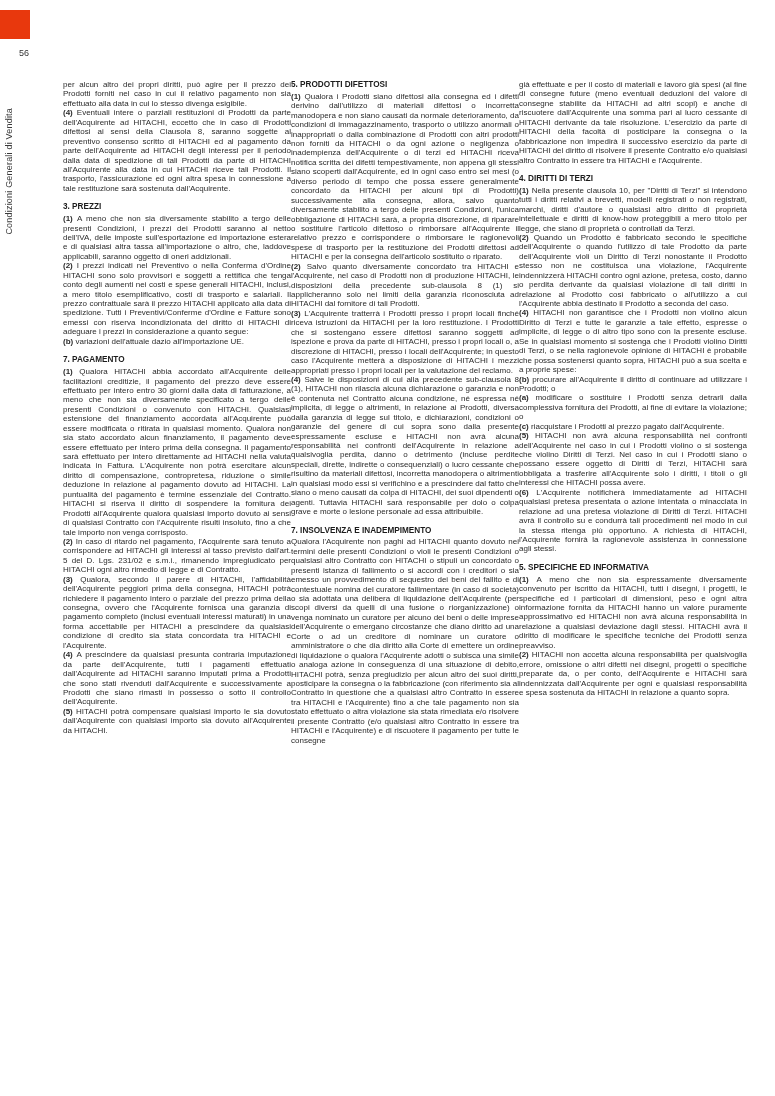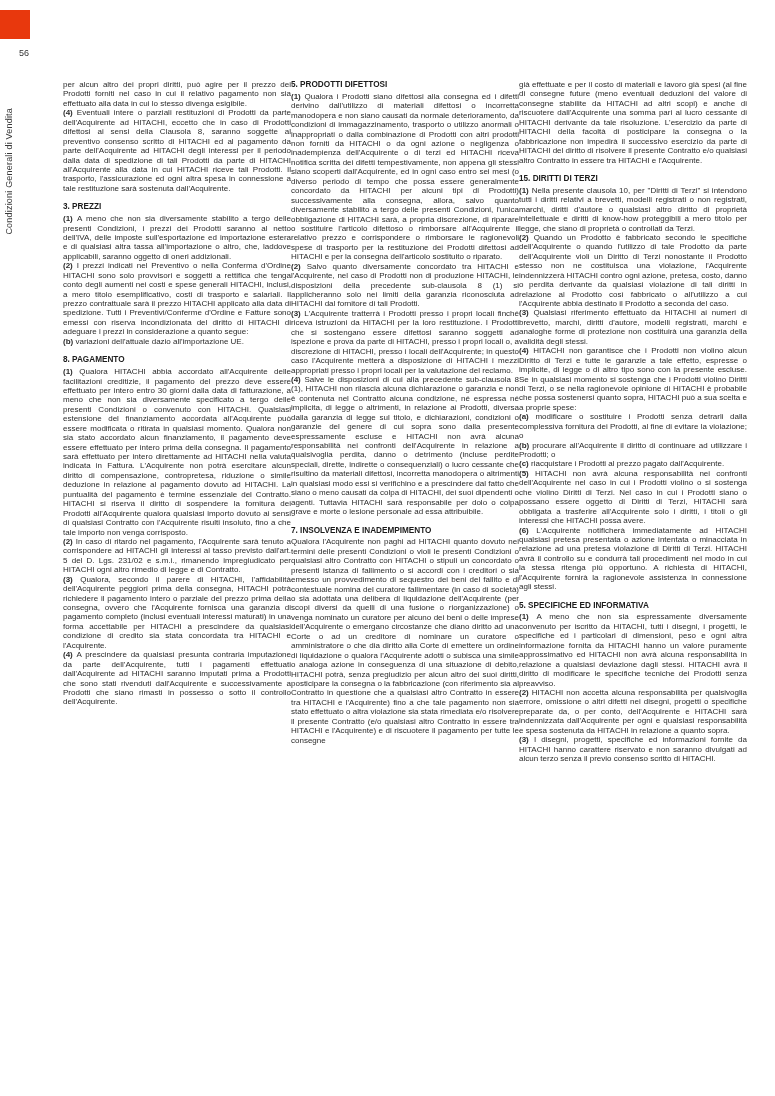--- a/index.html
+++ b/index.html
@@ -64,47 +64,46 @@
   <div class="sidebar-title">Condizioni Generali di Vendita</div>
 
   <div class="content">
     <div class="col">
         <p class="para">per alcun altro dei propri diritti, può agire per il prezzo dei Prodotti forniti nel caso in cui il relativo pagamento non sia effettuato alla data in cui lo stesso divenga esigibile.</p>
         <p class="para"><strong>(4) </strong>Eventuali intere o parziali restituzioni di Prodotti da parte dell'Acquirente ad HITACHI, eccetto che in caso di Prodotti difettosi ai sensi della Clausola 8, saranno soggette al preventivo consenso scritto di HITACHI ed al pagamento da parte dell'Acquirente ad HITACHI degli interessi per il periodo dalla data di spedizione di tali Prodotti da parte di HITACHI all'Acquirente alla data in cui HITACHI riceve tali Prodotti. Il trasporto, l'assicurazione ed ogni altra spesa in connessione a tale restituzione sarà sostenuta dall'Acquirente.</p>
         <h3 class="sec-heading">3. PREZZI</h3>
         <p class="para"><strong>(1) </strong>A meno che non sia diversamente stabilito a tergo delle presenti Condizioni, i prezzi dei Prodotti saranno al netto dell'IVA, delle imposte sull'esportazione ed importazione estera e di qualsiasi altra tassa all'importazione o altro, che, laddove applicabili, saranno oggetto di oneri addizionali.</p>
         <p class="para"><strong>(2) </strong>I prezzi indicati nel Preventivo o nella Conferma d'Ordine HITACHI sono solo provvisori e soggetti a rettifica che tenga conto degli aumenti nei costi e spese generali HITACHI, inclusi, a mero titolo esemplificativo, costi di trasporto e salariali. Il prezzo contrattuale sarà il prezzo HITACHI applicato alla data di spedizione. Tutti i Preventivi/Conferme d'Ordine e Fatture sono emessi con riserva incondizionata del diritto di HITACHI di adeguare i prezzi in considerazione a quanto segue:</p>
         <p class="para"><strong>(b) </strong>variazioni dell'attuale dazio all'importazione UE.</p>
-        <h3 class="sec-heading">8. PAGAMENTO</h3>
+        <h3 class="sec-heading">7. PAGAMENTO</h3>
         <p class="para"><strong>(1) </strong>Qualora HITACHI abbia accordato all'Acquirente delle facilitazioni creditizie, il pagamento del prezzo deve essere effettuato per intero entro 30 giorni dalla data di fatturazione, a meno che non sia diversamente specificato a tergo delle presenti Condizioni o convenuto con HITACHI. Qualsiasi estensione del finanziamento accordata all'Acquirente può essere modificata o ritirata in qualsiasi momento. Qualora non sia stato accordato alcun finanziamento, il pagamento deve essere effettuato per intero prima della consegna. Il pagamento sarà effettuato per intero direttamente ad HITACHI nella valuta indicata in Fattura. L'Acquirente non potrà esercitare alcun diritto di compensazione, contropretesa, riduzione o simile deduzione in relazione al pagamento dovuto ad HITACHI. La puntualità del pagamento è termine essenziale del Contratto. HITACHI si riserva il diritto di sospendere la fornitura dei Prodotti all'Acquirente qualora qualsiasi importo dovuto ai sensi di qualsiasi Contratto con l'Acquirente risulti insoluto, fino a che tale importo non venga corrisposto.</p>
         <p class="para"><strong>(2) </strong>In caso di ritardo nel pagamento, l'Acquirente sarà tenuto a corrispondere ad HITACHI gli interessi al tasso previsto dall'art. 5 del D. Lgs. 231/02 e s.m.i., rimanendo impregiudicato per HITACHI ogni altro rimedio di legge e di Contratto.</p>
         <p class="para"><strong>(3) </strong>Qualora, secondo il parere di HITACHI, l'affidabilità dell'Acquirente peggiori prima della consegna, HITACHI potrà richiedere il pagamento intero o parziale del prezzo prima della consegna, ovvero che l'Acquirente fornisca una garanzia di pagamento completo (inclusi eventuali interessi maturati) in una forma accettabile per HITACHI a prescindere da qualsiasi condizione di credito sia stata concordata tra HITACHI e l'Acquirente.</p>
         <p class="para"><strong>(4) </strong>A prescindere da qualsiasi presunta contraria imputazione da parte dell'Acquirente, tutti i pagamenti effettuati dall'Acquirente ad HITACHI saranno imputati prima a Prodotti che sono stati rivenduti dall'Acquirente e successivamente a Prodotti che siano rimasti in possesso o sotto il controllo dell'Acquirente.</p>
+        <p class="para"><strong>(5) </strong>HITACHI potrà compensare qualsiasi importo le sia dovuto dall'Acquirente con qualsiasi importo sia dovuto all'Acquirente da HITACHI.</p>
       </div>
     <div class="col">
         <h3 class="sec-heading">5. PRODOTTI DIFETTOSI</h3>
         <p class="para"><strong>(1) </strong>Qualora i Prodotti siano difettosi alla consegna ed i difetti derivino dall'utilizzo di materiali difettosi o incorretta manodopera e non siano causati da normale deterioramento, da condizioni di immagazzinamento, trasporto o utilizzo anormali o inappropriati o dalla combinazione di Prodotti con altri prodotti non forniti da HITACHI o da ogni azione o negligenza o inadempienza dell'Acquirente o di terzi ed HITACHI riceva notifica scritta dei difetti tempestivamente, non appena gli stessi siano scoperti dall'Acquirente, ed in ogni caso entro sei mesi (o diverso periodo di tempo che possa essere generalmente concordato da HITACHI per alcuni tipi di Prodotti) successivamente alla consegna, allora, salvo quanto diversamente stabilito a tergo delle presenti Condizioni, l'unica obbligazione di HITACHI sarà, a propria discrezione, di riparare o sostituire l'articolo difettoso o rimborsare all'Acquirente il relativo prezzo e corrispondere o rimborsare le ragionevoli spese di trasporto per la restituzione dei Prodotti difettosi ad HITACHI e per la consegna dell'articolo sostituito o riparato.</p>
         <p class="para"><strong>(2) </strong>Salvo quanto diversamente concordato tra HITACHI e l'Acquirente, nel caso di Prodotti non di produzione HITACHI, le disposizioni della precedente sub-clausola 8 (1) si applicheranno solo nei limiti della garanzia riconosciuta ad HITACHI dal fornitore di tali Prodotti.</p>
         <p class="para"><strong>(3) </strong>L'Acquirente tratterrà i Prodotti presso i propri locali finché riceva istruzioni da HITACHI per la loro restituzione. I Prodotti che si sostengano essere difettosi saranno soggetti ad ispezione e prova da parte di HITACHI, presso i propri locali o, a discrezione di HITACHI, presso i locali dell'Acquirente; in questo caso l'Acquirente metterà a disposizione di HITACHI i mezzi appropriati presso i propri locali per la valutazione del reclamo.</p>
         <p class="para"><strong>(4) </strong>Salve le disposizioni di cui alla precedente sub-clausola 8 (1), HITACHI non rilascia alcuna dichiarazione o garanzia e non è contenuta nel Contratto alcuna condizione, né espressa né implicita, di legge o altrimenti, in relazione ai Prodotti, diversa dalla garanzia di legge sul titolo, e dichiarazioni, condizioni o garanzie del genere di cui sopra sono dalla presente espressamente escluse e HITACHI non avrà alcuna responsabilità nei confronti dell'Acquirente in relazione a qualsivoglia perdita, danno o detrimento (incluse perdite speciali, dirette, indirette o consequenziali) o lucro cessante che risultino da materiali difettosi, incorretta manodopera o altrimenti in qualsiasi modo essi si verifichino e a prescindere dal fatto che siano o meno causati da colpa di HITACHI, dei suoi dipendenti o agenti. Tuttavia HITACHI sarà responsabile per dolo o colpa grave e morte o lesione personale ad essa attribuibile.</p>
         <h3 class="sec-heading">7. INSOLVENZA E INADEMPIMENTO</h3>
         <p class="para">Qualora l'Acquirente non paghi ad HITACHI quanto dovuto nei termini delle presenti Condizioni o violi le presenti Condizioni o qualsiasi altro Contratto con HITACHI o stipuli un concordato o presenti istanza di fallimento o si accordi con i creditori o sia emesso un provvedimento di sequestro dei beni del fallito e di contestuale nomina del curatore fallimentare (in caso di società) o sia adottata una delibera di liquidazione dell'Acquirente (per scopi diversi da quelli di una fusione o riorganizzazione) o venga nominato un curatore per alcuno dei beni o delle imprese dell'Acquirente o emergano circostanze che diano diritto ad una Corte o ad un creditore di nominare un curatore o amministratore o che dia diritto alla Corte di emettere un ordine di liquidazione o qualora l'Acquirente adotti o subisca una simile o analoga azione in conseguenza di una situazione di debito, HITACHI potrà, senza pregiudizio per alcun altro dei suoi diritti, posticipare la consegna o la fabbricazione (con riferimento sia al Contratto in questione che a qualsiasi altro Contratto in essere tra HITACHI e l'Acquirente) fino a che tale pagamento non sia stato effettuato o altra violazione sia stata rimediata e/o risolvere il presente Contratto (e/o qualsiasi altro Contratto in essere tra HITACHI e l'Acquirente) e di riscuotere il pagamento per tutte le consegne</p>
       </div>
     <div class="col">
         <p class="para">già effettuate e per il costo di materiali e lavoro già spesi (al fine di consegne future (meno eventuali deduzioni del valore di consegne stabilite da HITACHI ad altri scopi) e anche di riscuotere dall'Acquirente una somma pari al lucro cessante di HITACHI derivante da tale risoluzione. L'esercizio da parte di HITACHI della facoltà di posticipare la consegna o la fabbricazione non impedirà il successivo esercizio da parte di HITACHI del diritto di risolvere il presente Contratto e/o qualsiasi altro Contratto in essere tra HITACHI e l'Acquirente.</p>
-        <h3 class="sec-heading">15. DIRITTI DI TERZI</h3>
+        <h3 class="sec-heading">4. DIRITTI DI TERZI</h3>
         <p class="para"><strong>(1) </strong>Nella presente clausola 10, per "Diritti di Terzi" si intendono tutti i diritti relativi a brevetti, modelli registrati o non registrati, marchi, diritti d'autore o qualsiasi altro diritto di proprietà intellettuale e diritti di know-how proteggibili a mero titolo per legge, che siano di proprietà o controllati da Terzi.</p>
         <p class="para"><strong>(2) </strong>Quando un Prodotto è fabbricato secondo le specifiche dell'Acquirente o quando l'utilizzo di tale Prodotto da parte dell'Acquirente violi un Diritto di Terzi nonostante il Prodotto stesso non ne costituisca una violazione, l'Acquirente indennizzerà HITACHI contro ogni azione, pretesa, costo, danno o perdita derivante da qualsiasi violazione di tali diritti in relazione al Prodotto così fabbricato o all'utilizzo a cui l'Acquirente abbia destinato il Prodotto a seconda del caso.</p>
-        <p class="para"><strong>(3) </strong>Qualsiasi riferimento effettuato da HITACHI ai numeri di brevetto, marchi, diritti d'autore, modelli registrati, marchi e analoghe forme di protezione non costituirà una garanzia della validità degli stessi.</p>
         <p class="para"><strong>(4) </strong>HITACHI non garantisce che i Prodotti non violino alcun Diritto di Terzi e tutte le garanzie a tale effetto, espresse o implicite, di legge o di altro tipo sono con la presente escluse. Se in qualsiasi momento si sostenga che i Prodotti violino Diritti di Terzi, o se nella ragionevole opinione di HITACHI è probabile che possa sostenersi quanto sopra, HITACHI può a sua scelta e a proprie spese:</p>
+        <p class="para"><strong>(b) </strong>procurare all'Acquirente il diritto di continuare ad utilizzare i Prodotti; o</p>
         <p class="para"><strong>(a) </strong>modificare o sostituire i Prodotti senza detrarli dalla complessiva fornitura dei Prodotti, al fine di evitare la violazione; o</p>
-        <p class="para"><strong>(b) </strong>procurare all'Acquirente il diritto di continuare ad utilizzare i Prodotti; o</p>
         <p class="para"><strong>(c) </strong>riacquistare i Prodotti al prezzo pagato dall'Acquirente.</p>
         <p class="para"><strong>(5) </strong>HITACHI non avrà alcuna responsabilità nei confronti dell'Acquirente nel caso in cui i Prodotti violino o si sostenga che violino Diritti di Terzi. Nel caso in cui i Prodotti siano o possano essere oggetto di Diritti di Terzi, HITACHI sarà obbligata a trasferire all'Acquirente solo i diritti, i titoli o gli interessi che HITACHI possa avere.</p>
         <p class="para"><strong>(6) </strong>L'Acquirente notificherà immediatamente ad HITACHI qualsiasi pretesa presentata o azione intentata o minacciata in relazione ad una pretesa violazione di Diritti di Terzi. HITACHI avrà il controllo su e condurrà tali procedimenti nel modo in cui la stessa ritenga più opportuno. A richiesta di HITACHI, l'Acquirente fornirà la ragionevole assistenza in connessione agli stessi.</p>
         <h3 class="sec-heading">5. SPECIFICHE ED INFORMATIVA</h3>
         <p class="para"><strong>(1) </strong>A meno che non sia espressamente diversamente convenuto per iscritto da HITACHI, tutti i disegni, i progetti, le specifiche ed i particolari di dimensioni, peso e ogni altra informazione fornita da HITACHI hanno un valore puramente approssimativo ed HITACHI non avrà alcuna responsabilità in relazione a qualsiasi deviazione dagli stessi. HITACHI avrà il diritto di modificare le specifiche tecniche dei Prodotti senza preavviso.</p>
         <p class="para"><strong>(2) </strong>HITACHI non accetta alcuna responsabilità per qualsivoglia errore, omissione o altri difetti nei disegni, progetti o specifiche preparate da, o per conto, dell'Acquirente e HITACHI sarà indennizzata dall'Acquirente per ogni e qualsiasi responsabilità e spesa sostenuta da HITACHI in relazione a quanto sopra.</p>
-        <p class="para"><strong>(3) </strong>I disegni, progetti, specifiche ed informazioni fornite da HITACHI hanno carattere riservato e non saranno divulgati ad alcun terzo senza il previo consenso scritto di HITACHI.</p>
       </div>
   </div>
 
 </div>
 
 </body></html>

